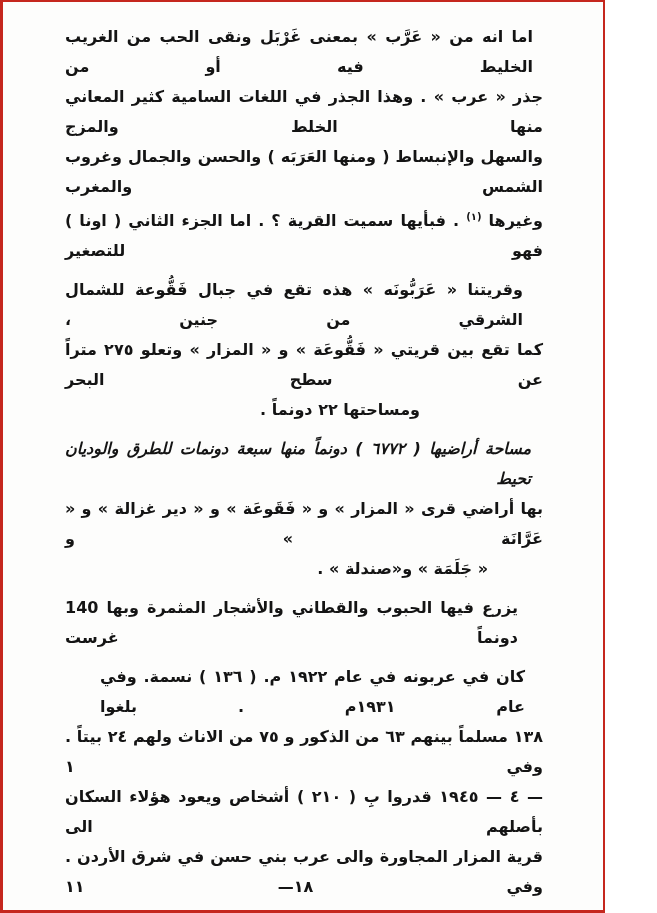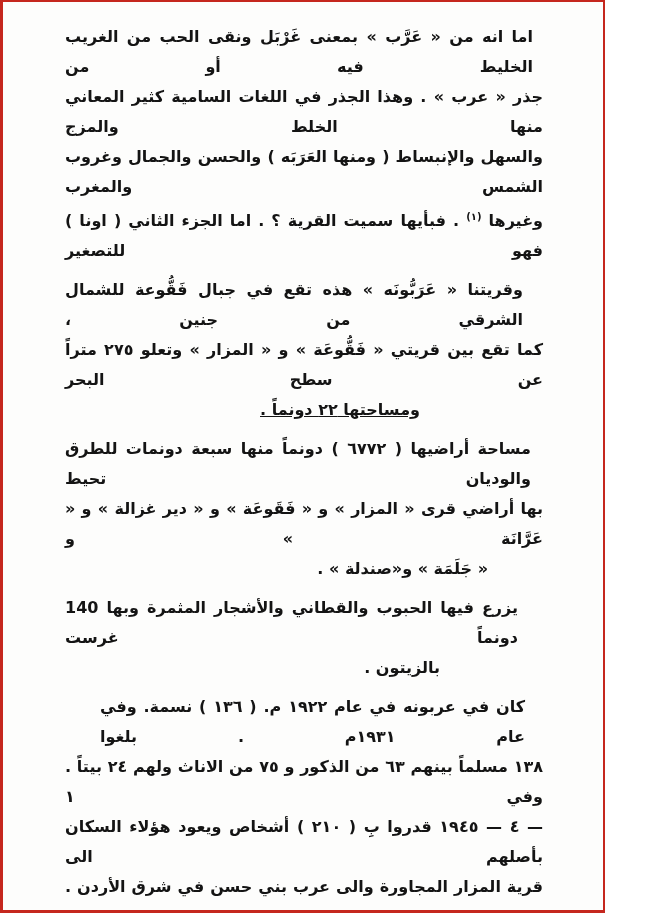--- a/index.html
+++ b/index.html
@@ -49,30 +49,29 @@
   <div class="text-block">
       <div class="para">
         <div class="line" style="padding-right: 10px;">اما انه من « عَرَّب » بمعنى غَرْبَل ونقى الحب من الغريب الخليط فيه أو من</div>
         <div class="line">جذر « عرب » . وهذا الجذر في اللغات السامية كثير المعاني منها الخلط والمزج</div>
         <div class="line">والسهل والإنبساط ( ومنها العَرَبَه ) والحسن والجمال وغروب الشمس والمغرب</div>
         <div class="line"><span>وغيرها </span><span class="fn-ref">(١)</span><span> . فبأيها سميت القرية ؟ . اما الجزء الثاني ( اونا ) فهو للتصغير</span></div>
       </div>
       <div class="para">
         <div class="line" style="padding-right: 20px;">وقريتنا « عَرَبُّونَه » هذه تقع في جبال فَقُّوعة للشمال الشرقي من جنين ،</div>
         <div class="line">كما تقع بين قريتي « فَقُّوعَة » و « المزار » وتعلو ٢٧٥ متراً عن سطح البحر</div>
-        <div class="line align-right" style="padding-right: 123px; text-decoration: underline;">ومساحتها ٢٢ دونماً .</div>
+        <div class="line align-right" style="padding-right: 123px;">ومساحتها ٢٢ دونماً .</div>
       </div>
       <div class="para">
-        <div class="line" style="padding-right: 12px;">مساحة أراضيها ( ٦٧٧٢ ) دونماً منها سبعة دونمات للطرق والوديان تحيط</div>
+        <div class="line" style="padding-right: 12px; font-style: italic;">مساحة أراضيها ( ٦٧٧٢ ) دونماً منها سبعة دونمات للطرق والوديان تحيط</div>
         <div class="line">بها أراضي قرى « المزار » و « فَقَوعَة » و « دير غزالة » و « عَرَّانَة » و</div>
         <div class="line align-right" style="padding-right: 55px;">« جَلَمَة » و«صندلة » .</div>
       </div>
       <div class="para">
         <div class="line" style="padding-right: 25px;">يزرع فيها الحبوب والقطاني والأشجار المثمرة وبها 140 دونماً غرست</div>
-        <div class="line align-right" style="padding-right: 103px;">بالزيتون .</div>
       </div>
       <div class="para">
         <div class="line" style="padding-right: 18px; margin-left: 35px;">كان في عربونه في عام ١٩٢٢ م. ( ١٣٦ ) نسمة. وفي عام ١٩٣١م . بلغوا</div>
         <div class="line">١٣٨ مسلماً بينهم ٦٣ من الذكور و ٧٥ من الاناث ولهم ٢٤ بيتاً . وفي ١</div>
         <div class="line">— ٤ — ١٩٤٥ قدروا بِ ( ٢١٠ ) أشخاص ويعود هؤلاء السكان بأصلهم الى</div>
         <div class="line">قرية المزار المجاورة والى عرب بني حسن في شرق الأردن . وفي ١٨— ١١</div>
       </div>
     </div>
 
 </div>

